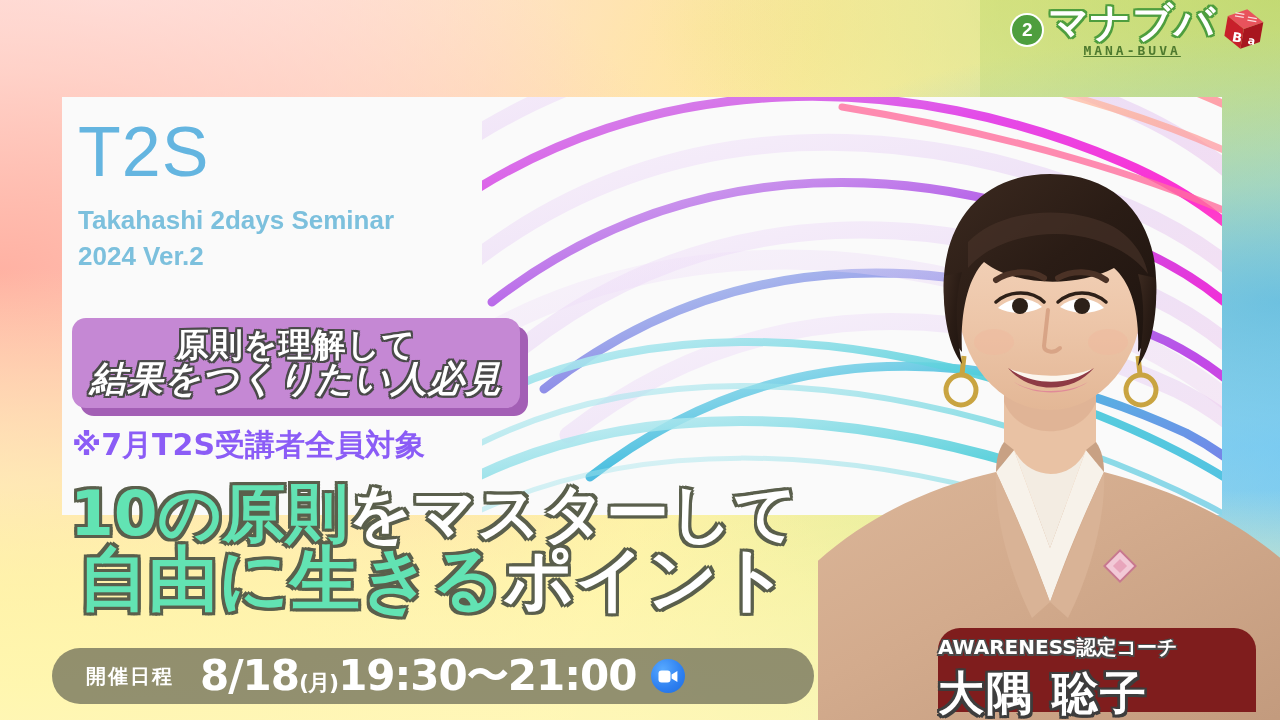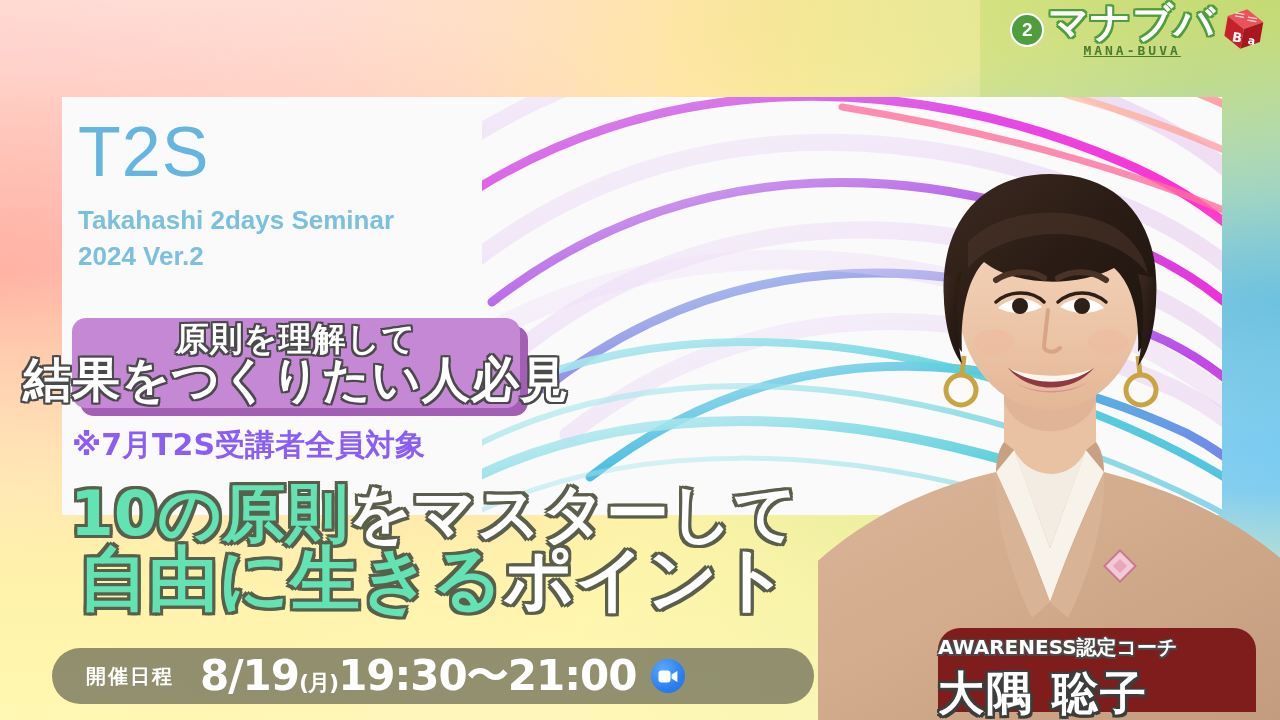--- a/index.html
+++ b/index.html
@@ -55,21 +55,21 @@
   .badge-line{
     font-family:"DejaVu Sans","Liberation Sans",sans-serif;
     font-weight:700;color:#ffffff;font-size:33px;line-height:1.07;
     letter-spacing:1px;white-space:nowrap;
     text-shadow:
       -2px -2px 0 #4a4a4a, 2px -2px 0 #4a4a4a,
       -2px  2px 0 #4a4a4a, 2px  2px 0 #4a4a4a,
        0   -2px 0 #4a4a4a, 0    2px 0 #4a4a4a,
       -2px  0   0 #4a4a4a, 2px  0   0 #4a4a4a;
   }
-  .badge-line.l2{font-size:48px;margin-top:-2px;}
+  .badge-line.l2{font-size:36px;margin-top:-2px;font-style:italic;}
 
   .note-line{
     position:absolute;left:72px;top:425px;
     font-family:"DejaVu Sans","Liberation Sans",sans-serif;
     font-weight:700;font-size:30px;color:#8b5cf6;letter-spacing:0px;white-space:nowrap;
   }
 
   
   .headline{
     position:absolute;left:0;top:484px;width:830px;
@@ -352,21 +352,21 @@
       <span class="hl-mint">10の原則</span><span class="hl-white">をマスターして</span>
     </span>
     <span class="row row2">
       <span class="hl-mint">自由に生きる</span><span class="hl-white">ポイント</span>
     </span>
   </div>
 
   <div class="date-pill">
     <span class="date-label">開催日程</span>
     <span class="date-value">
-      <span>8/19</span>
+      <span>8/18</span>
         <span class="dv-day">(月)</span>
         <span>19:30〜21:00</span>
     </span>
     <span class="zoom-icon">
       <svg width="20" height="13" viewBox="0 0 20 13" aria-hidden="true">
         <rect x="0.5" y="0.5" width="12" height="12" rx="3" fill="#ffffff"></rect>
         <path d="M13.6,4.4 L19.4,1.1 L19.4,11.9 L13.6,8.6 Z" fill="#ffffff"></path>
       </svg>
     </span>
   </div>

